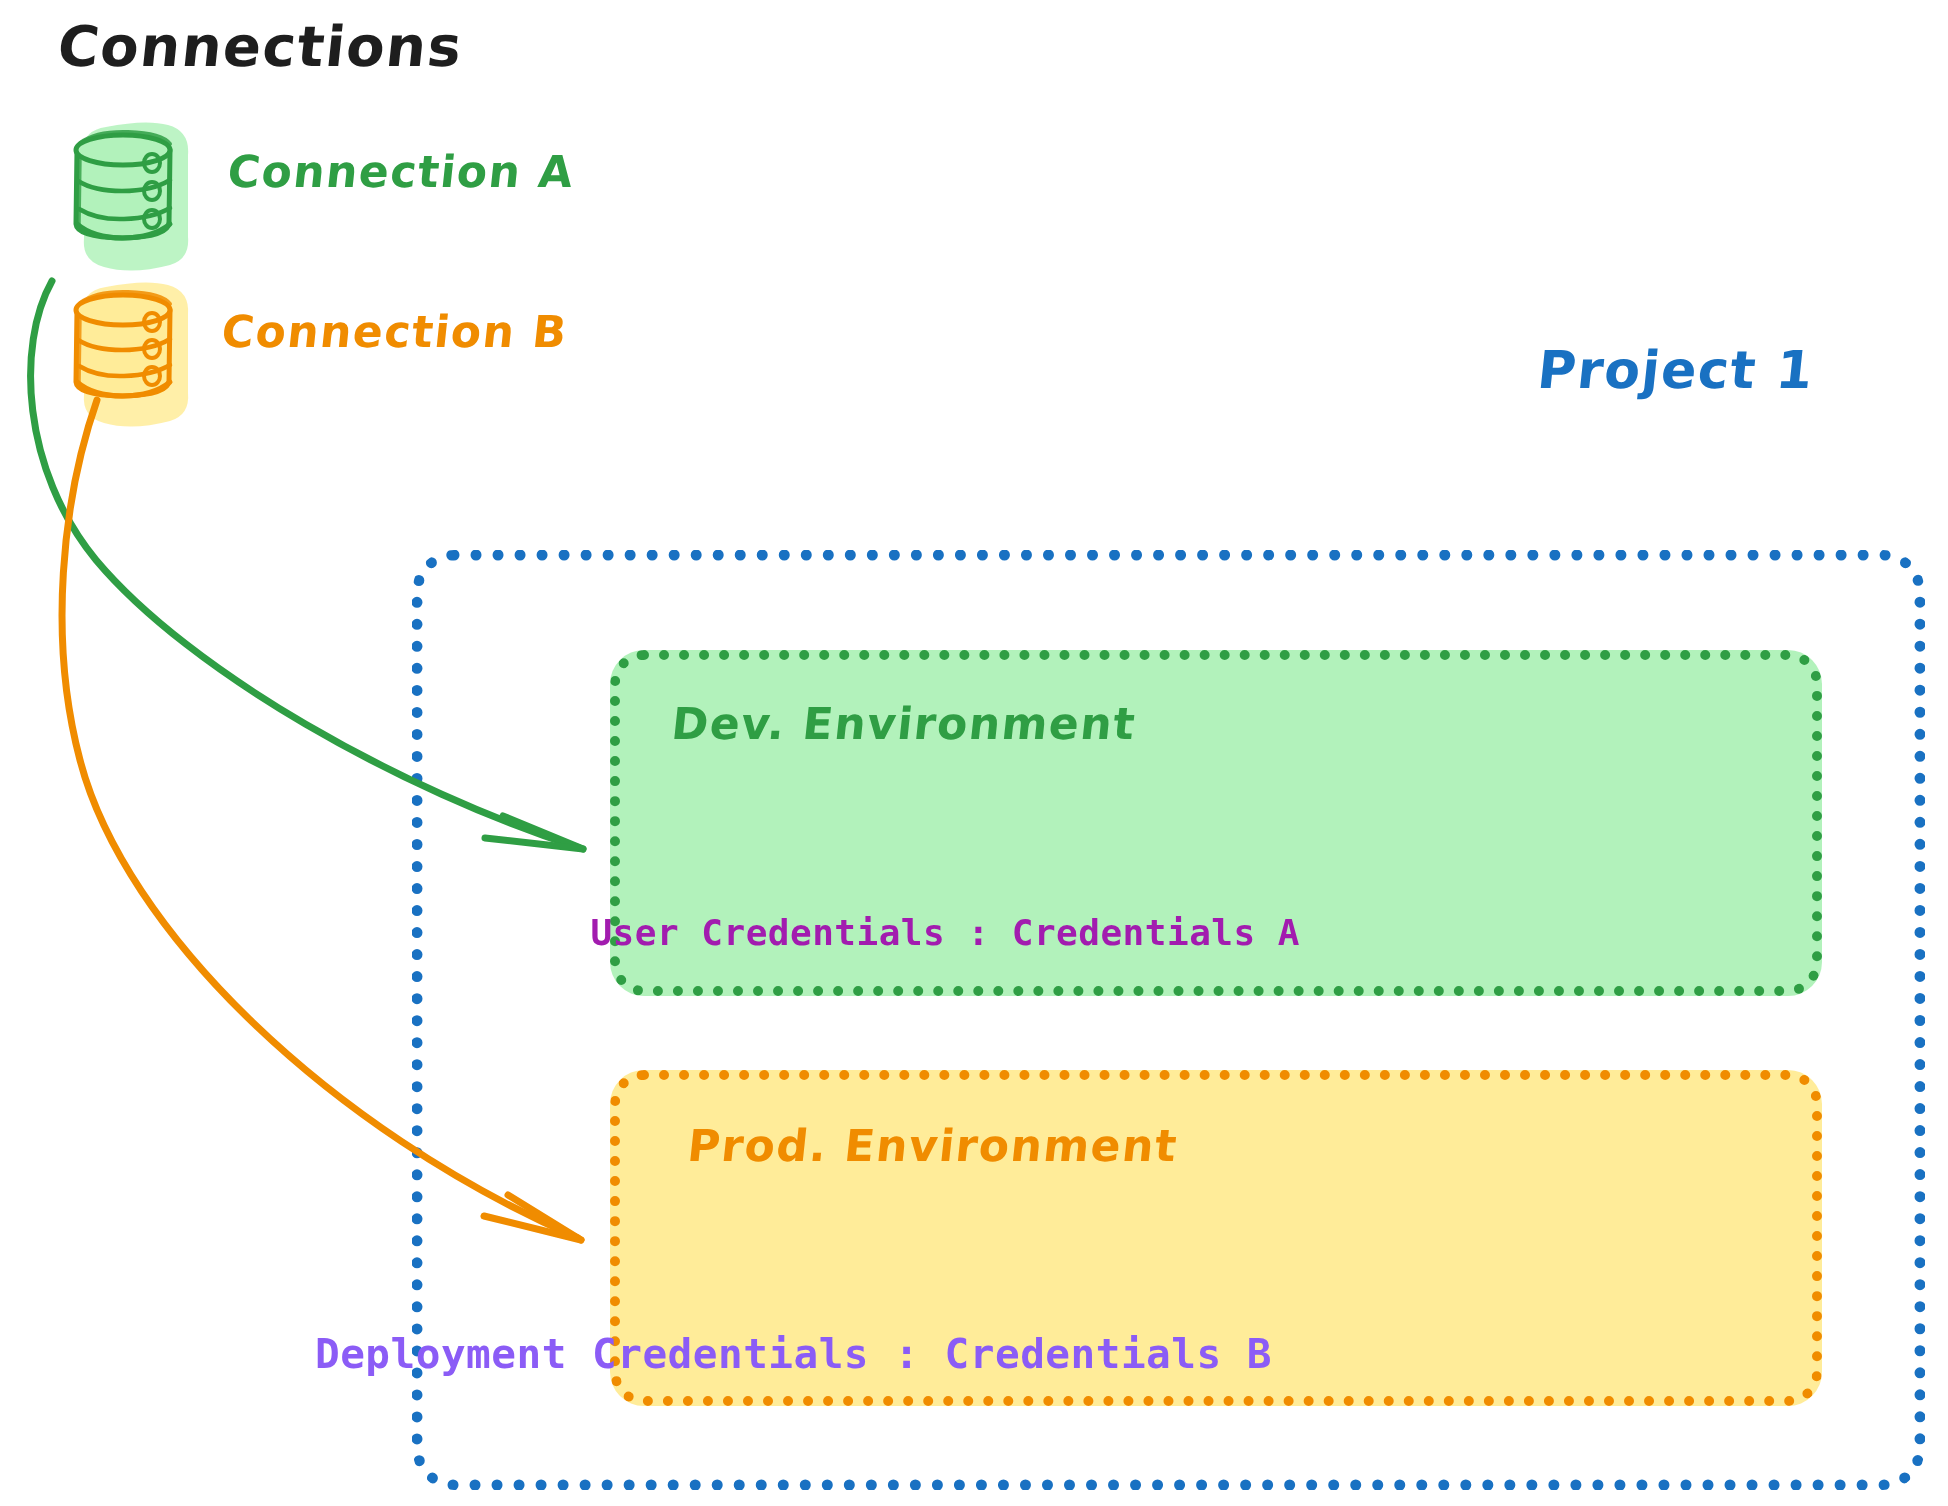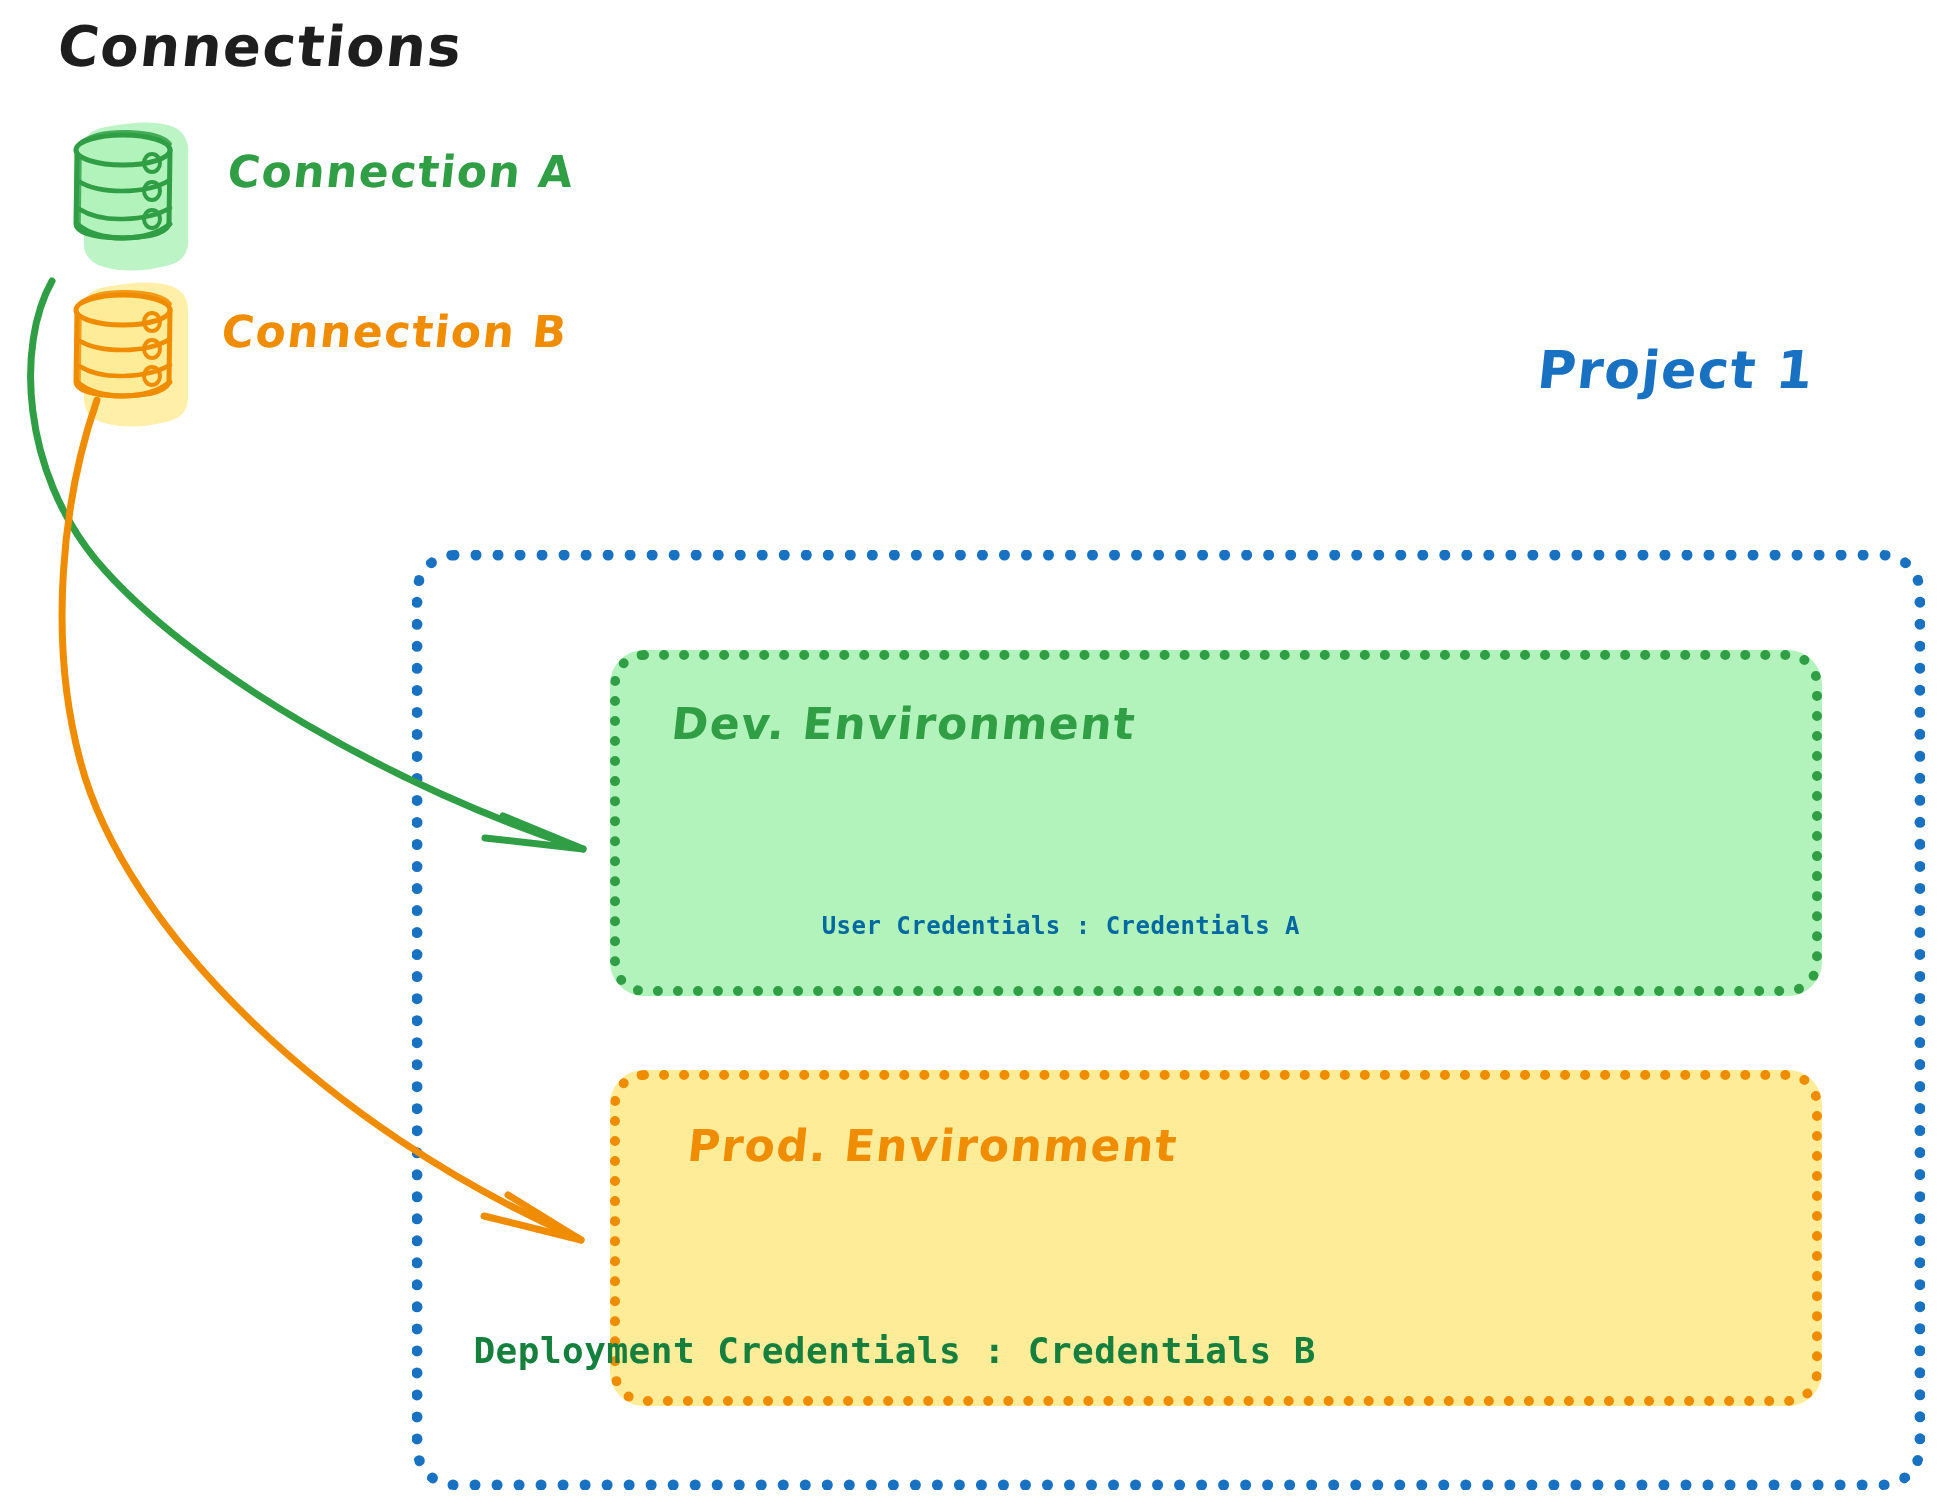--- a/index.html
+++ b/index.html
@@ -59,27 +59,27 @@
     font-size: 44px;
     color: #2f9e44;
   }
   #label-prod-env {
     left: 688px; top: 1120px;
     font-size: 44px;
     color: #f08c00;
   }
   #label-dev-credentials {
     right: 648px; top: 912px;
-    font-size: 24px;
-    color: #0369a1;
+    font-size: 36px;
+    color: #a21caf;
   }
   #label-prod-credentials {
-    right: 632px; top: 1330px;
-    font-size: 36px;
-    color: #15803d;
+    right: 676px; top: 1330px;
+    font-size: 41px;
+    color: #8b5cf6;
   }
 
   
   .dotted-box {
     border-style: dotted;
     box-sizing: border-box;
   }
   #project-box {
     left: 412px; top: 550px;
     width: 1513px; height: 940px;

